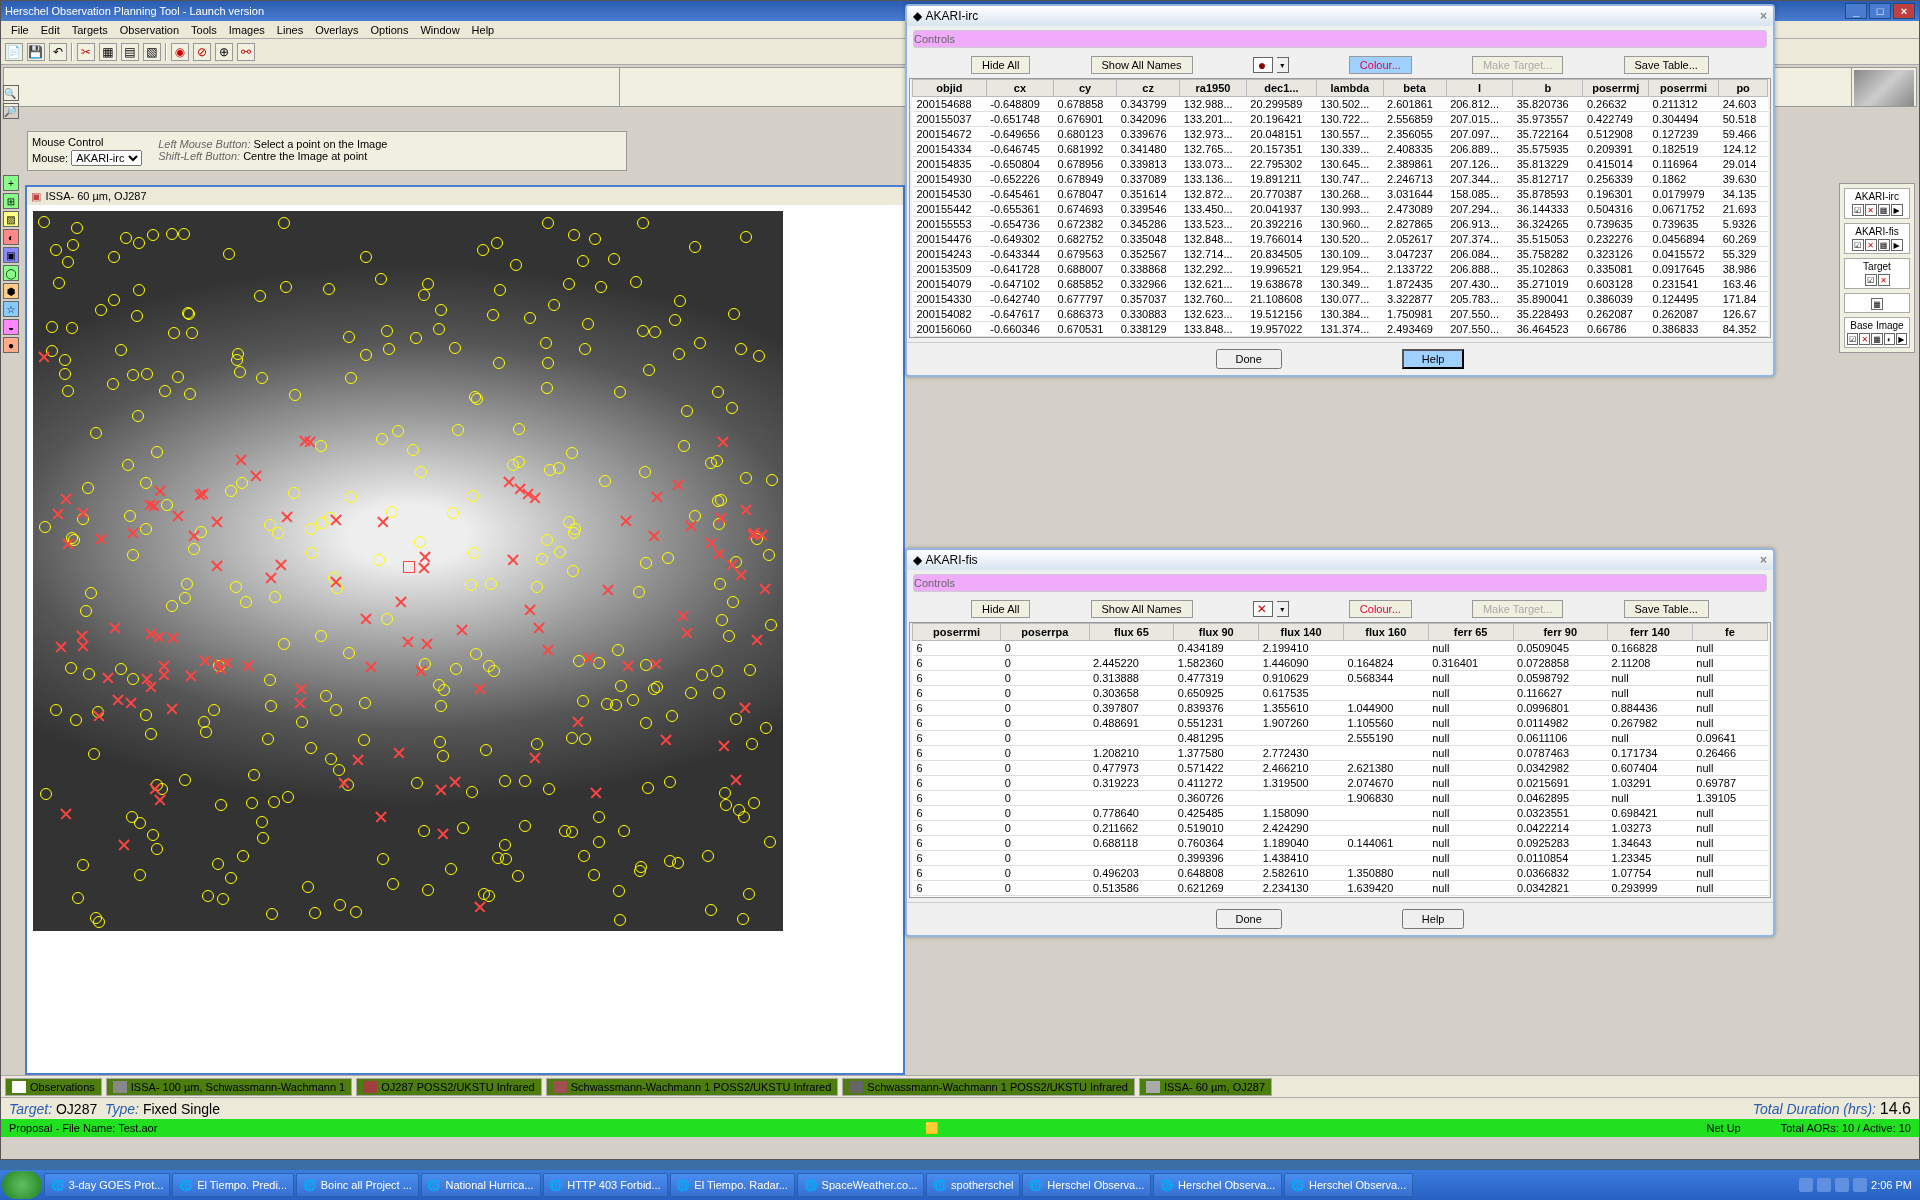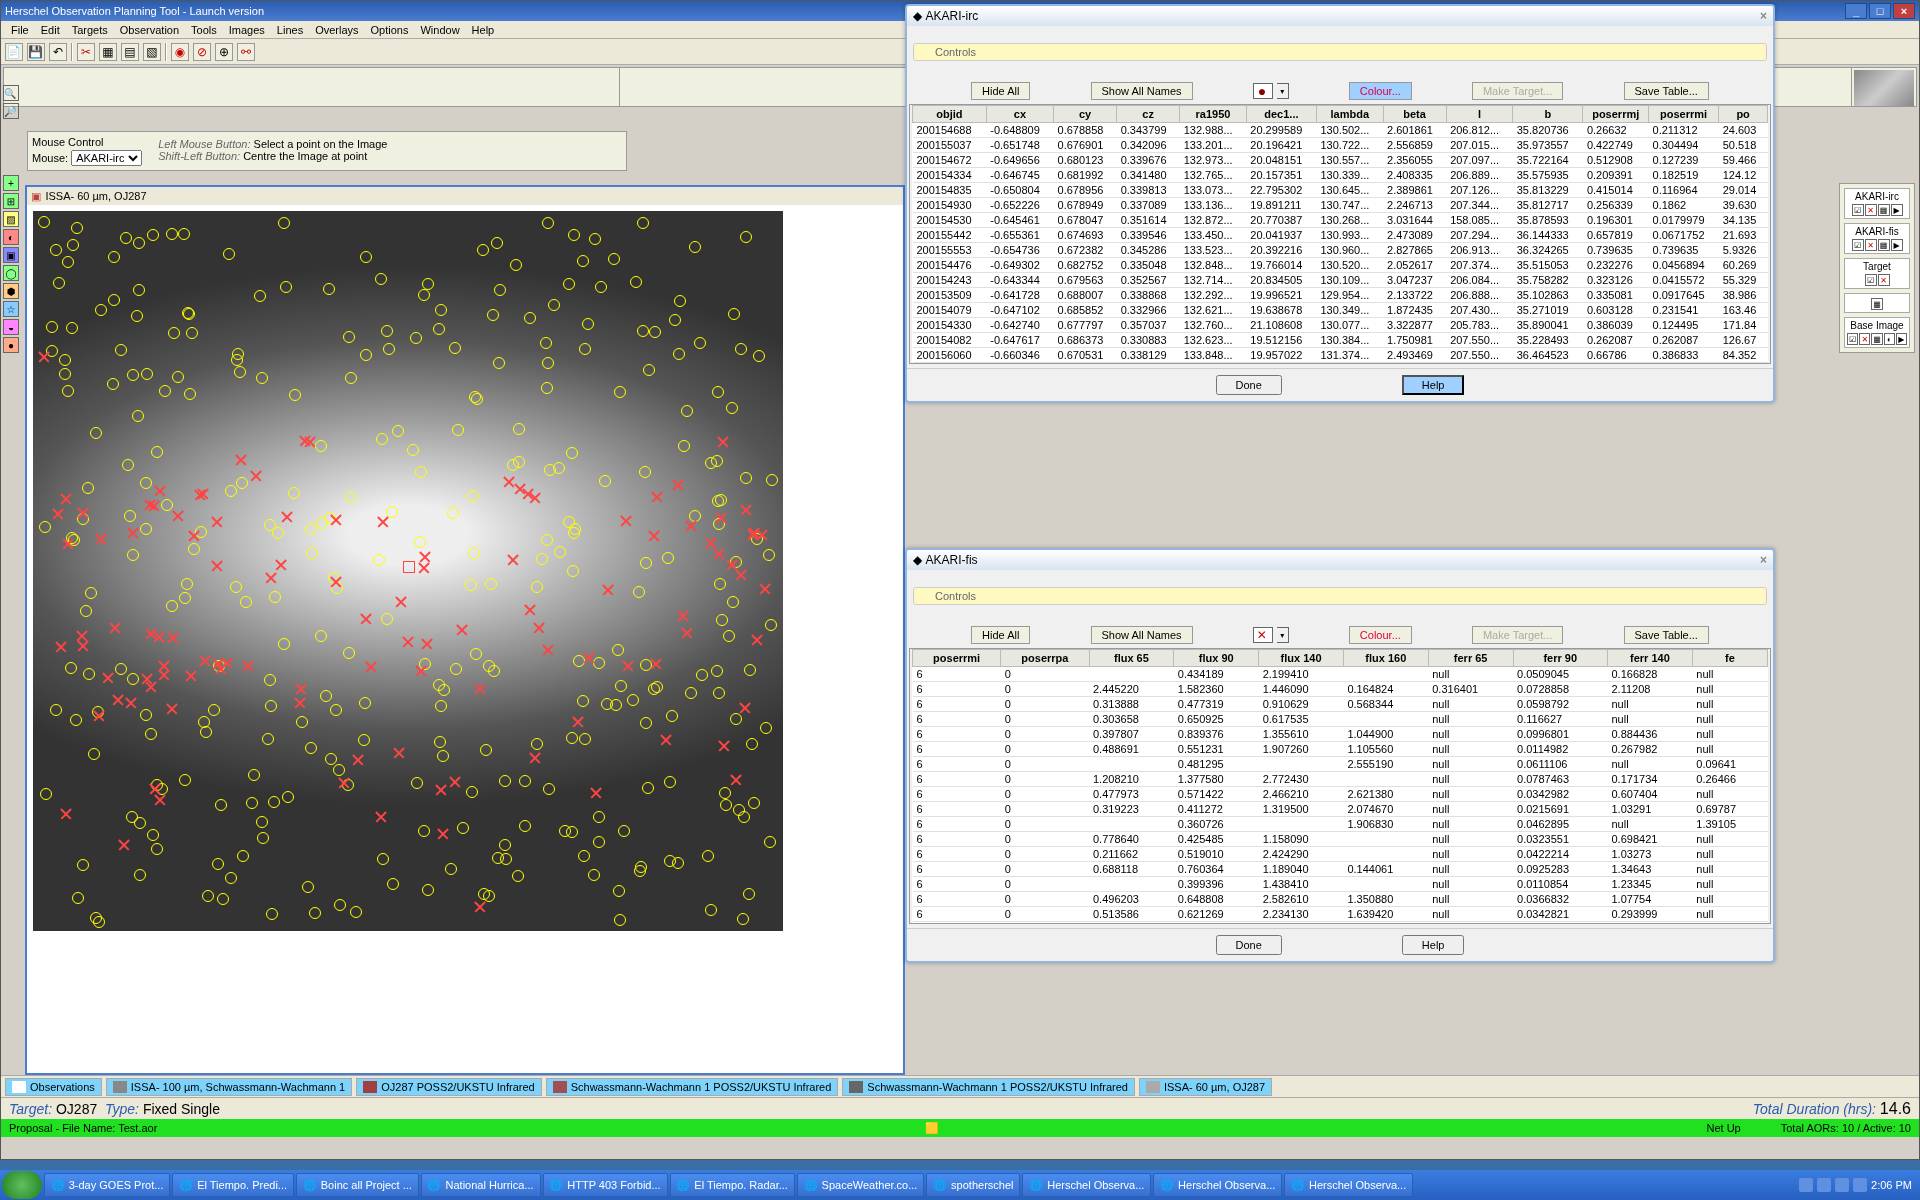--- a/index.html
+++ b/index.html
@@ -35,21 +35,21 @@
 .circ { border: 1.5px solid #ff0; border-radius: 50%; }
 .xm::before, .xm::after { content: ''; position: absolute; width: 14px; height: 1.5px; background: #f44; top: 5px; left: -1px; }
 .xm::before { transform: rotate(45deg); }
 .xm::after { transform: rotate(-45deg); }
 .cross-r { border: 1.5px solid #f44; }
 
 
 .akari-panel { position: absolute; background: #f0f0f0; border: 2px solid #94b5e0; border-radius: 4px; box-shadow: 0 0 4px rgba(0,0,0,0.3); }
 .akari-title { background: linear-gradient(#fff, #d8e4f0); height: 20px; display: flex; align-items: center; padding: 0 6px; font-size: 12px; border-radius: 3px 3px 0 0; }
 .akari-title .x { margin-left: auto; color: #888; cursor: pointer; font-weight: bold; }
-.controls-lbl { font-size: 11px; color: #666; padding: 2px 21px; border: 1px solid #ccc; border-radius: 3px; margin: 17px 6px; background: #fef9c3; }
+.controls-lbl { font-size: 11px; color: #666; padding: 2px 0; border: 1px solid #ccc; border-radius: 3px; margin: 4px 6px; background: #f0abfc; }
 .btn-row { display: flex; gap: 4px; padding: 4px 8px; align-items: center; }
 .btn-row button { font-size: 11px; padding: 2px 10px; background: #f0f0e0; border: 1px solid #999; cursor: pointer; }
 .btn-row .spacer { flex: 1; }
 .btn-row .swatch { width: 20px; height: 16px; border: 1px solid #666; display: inline-block; }
 .btn-row .dd { width: 12px; height: 16px; border: 1px solid #666; border-left: none; display: inline-flex; align-items: center; justify-content: center; font-size: 8px; }
 .colour-btn { color: #d04; }
 .disabled { color: #aaa; }
 .highlighted { background: #a0d0ff !important; }
 
 .datatable { width: calc(100% - 4px); margin: 0 2px; font-size: 11px; border-collapse: collapse; background: #fff; }
@@ -61,21 +61,21 @@
 .btm-btns button { padding: 2px 18px; font-size: 11px; }
 
 
 .layer-palette { position: absolute; right: 4px; top: 182px; width: 76px; background: #f0f0e0; border: 1px solid #999; padding: 4px; display: flex; flex-direction: column; gap: 4px; }
 .layer-item { border: 1px solid #aaa; padding: 2px; font-size: 10px; text-align: center; background: #fff; }
 .layer-icons { display: flex; gap: 1px; justify-content: center; margin-top: 2px; }
 .layer-icons span { width: 12px; height: 12px; border: 1px solid #666; font-size: 8px; display: inline-flex; align-items: center; justify-content: center; }
 
 
 .bottom-tabs { position: absolute; bottom: 62px; left: 0; width: 100%; height: 22px; background: #ece9d8; display: flex; align-items: center; padding: 0 4px; gap: 4px; border-top: 1px solid #aaa; }
-.tab { display: flex; align-items: center; gap: 4px; padding: 2px 6px; border: 1px solid #aaa; background: #7dd3fc; font-size: 11px; cursor: pointer; }
+.tab { display: flex; align-items: center; gap: 4px; padding: 2px 6px; border: 1px solid #aaa; background: #4d7c0f; font-size: 11px; cursor: pointer; }
 .tab .swatch2 { width: 14px; height: 12px; }
 
 .target-bar { position: absolute; bottom: 40px; left: 0; width: 100%; height: 22px; background: #ece9d8; display: flex; align-items: center; padding: 0 8px; font-size: 14px; font-style: italic; border-top: 1px solid #aaa; }
 .target-bar .r { margin-left: auto; }
 .target-bar em { color: #2a5db0; }
 
 .status-bar { position: absolute; bottom: 22px; left: 0; width: 100%; height: 18px; background: #20e020; display: flex; align-items: center; padding: 0 8px; font-size: 11px; }
 
 
 .win-taskbar { position: absolute; bottom: 0; left: 0; width: 100%; height: 30px; background: linear-gradient(#3a7de0, #2760c0); display: flex; align-items: center; padding: 0 2px; gap: 2px; }
@@ -826,21 +826,21 @@
             <td>200155442</td>
             <td>-0.655361</td>
             <td>0.674693</td>
             <td>0.339546</td>
             <td>133.450...</td>
             <td>20.041937</td>
             <td>130.993...</td>
             <td>2.473089</td>
             <td>207.294...</td>
             <td>36.144333</td>
-            <td>0.657819</td>
+            <td>0.504316</td>
             <td>0.0671752</td>
             <td>21.693</td>
           </tr>
           <tr>
             <td>200155553</td>
             <td>-0.654736</td>
             <td>0.672382</td>
             <td>0.345286</td>
             <td>133.523...</td>
             <td>20.392216</td>

